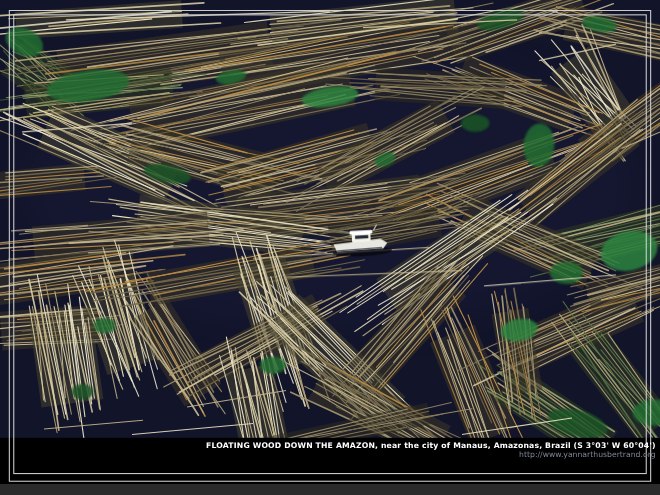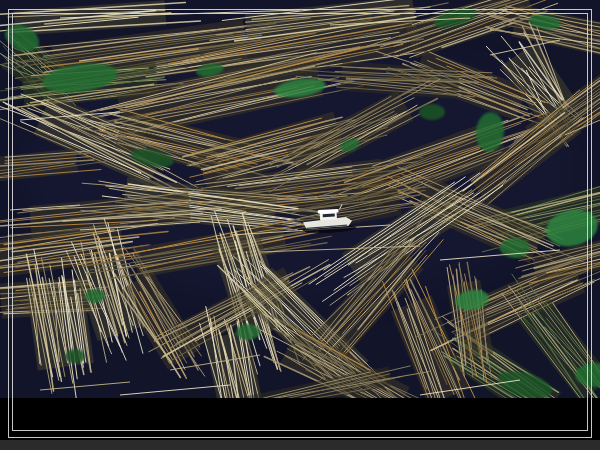--- a/index.html
+++ b/index.html
@@ -818,13 +818,17 @@
         <rect x="-7" y="-8" width="17" height="8" rx="1" fill="#f3f3ec"></rect>
         <rect x="-4" y="-6" width="12" height="3" fill="#232833"></rect>
         <rect x="-9" y="-10.5" width="21" height="3.5" rx="1.5" fill="#ffffff"></rect>
         <line x1="13" y1="-10" x2="16" y2="-15" stroke="#cfcfcf" stroke-width="1"></line>
       </g>
     </svg>
   <div class="caption-bar" style="background: rgb(0, 0, 0);"></div>
   <div class="bottom-strip" style="background: rgb(43, 43, 43);"></div>
   <div class="frame outer" style="border: 1px solid rgb(217, 217, 217);"></div>
   <div class="frame inner" style="border: 1px solid rgb(217, 217, 217);"></div>
+  <div class="caption">
+    <div class="cap1" style="color: rgb(255, 255, 255);">FLOATING WOOD DOWN THE AMAZON, near the city of Manaus, Amazonas, Brazil (S 3°03' W 60°04')</div>
+    <div class="cap2" style="color: rgb(125, 134, 152);">http://www.yannarthusbertrand.org</div>
+  </div>
 </div>
 
 </body></html>

